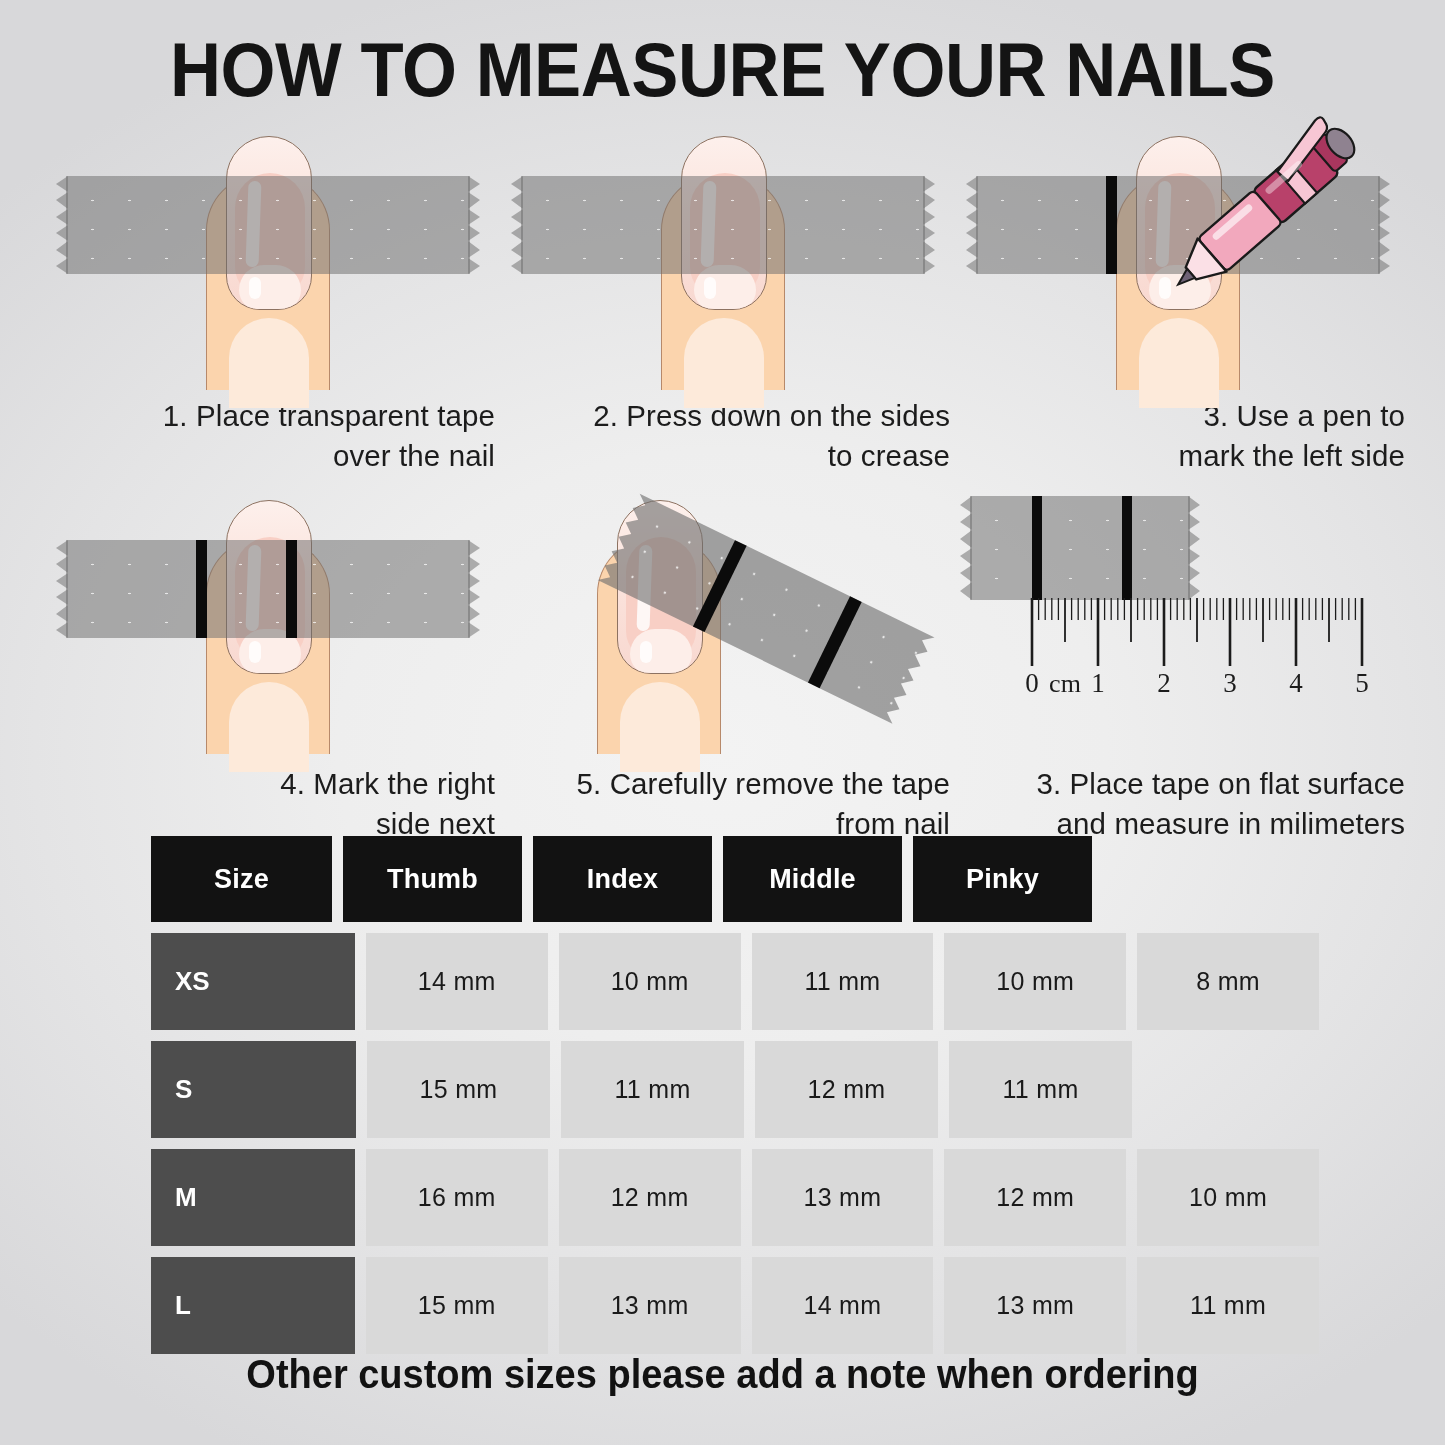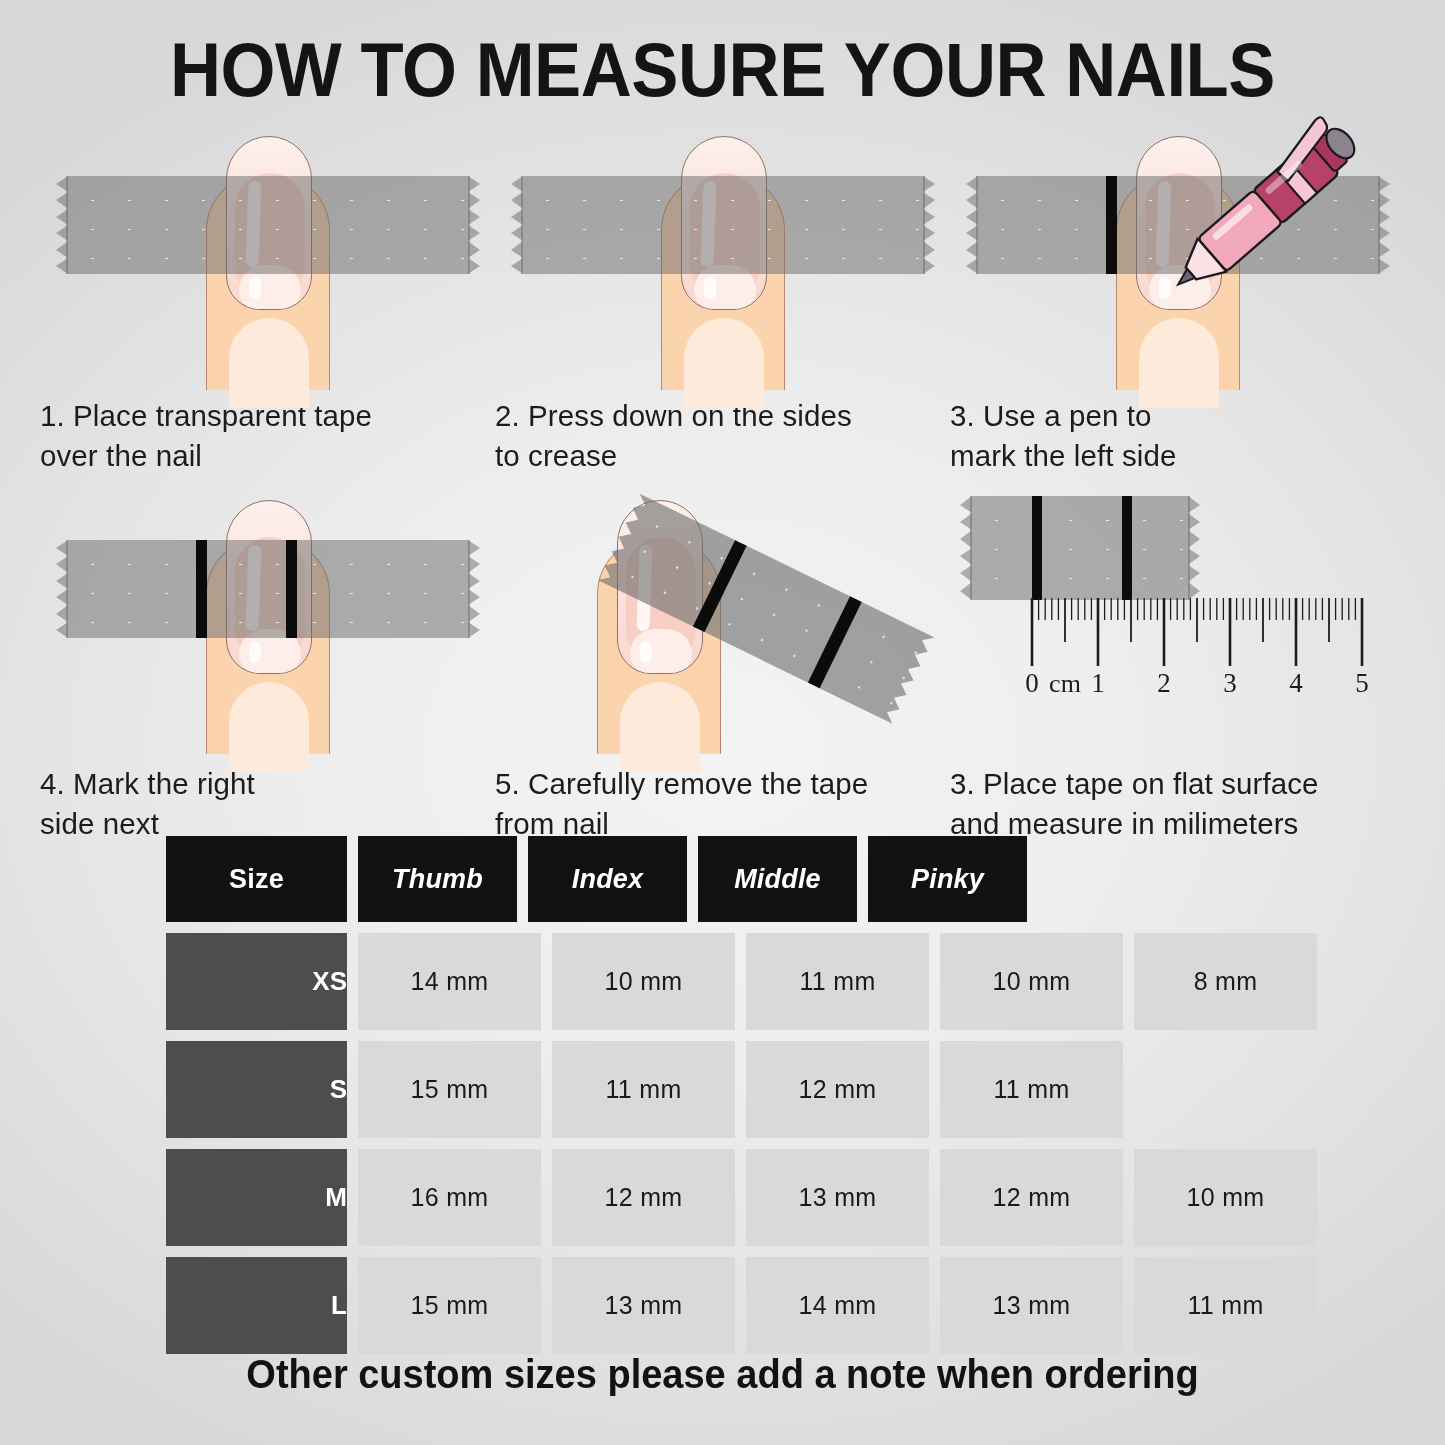--- a/index.html
+++ b/index.html
@@ -27,21 +27,21 @@
   }
 
   
   .steps{
     position:absolute;top:112px;left:40px;width:1365px;
   }
   .row{display:flex;}
   .cell{width:455px;box-sizing:border-box;}
   .art{height:278px;position:relative;}
   .cap{
-    text-align:left;
+    text-align:right;
     font-size:29.5px;
     line-height:40px;
     color:#1c1c1c;
     font-weight:400;
     letter-spacing:0.1px;
     padding-top:6px;
   }
   .row2 .art{height:282px;}
 
   
@@ -144,36 +144,36 @@
   }
   .ruler-tape .dots{
     position:absolute;left:10px;top:0;width:220px;height:104px;
     background-image:radial-gradient(rgba(255,255,255,0.72) 1.1px, transparent 1.3px);
     background-size:37px 29px;background-position:8px 10px;
   }
   .ruler-svg{position:absolute;left:0;top:100px;}
 
   
   .table{
-    position:absolute;left:166px;top:836px;
+    position:absolute;left:151px;top:836px;
     width:1168px;
   }
   .trow{display:flex;gap:11px;margin-bottom:11px;}
   .th{
     background:#121212;color:#fff;
     font-weight:700;font-size:27px;
     height:86px;line-height:86px;text-align:center;
     letter-spacing:0.2px;
   }
   .th.sz{width:181px;}
-  .th.fg{width:159px;font-style:italic;}
+  .th.fg{width:179px;}
   .sizecell{
     width:181px;height:97px;line-height:97px;
     background:#4d4d4d;color:#fff;
-    font-weight:700;font-size:26px;text-align:right;
+    font-weight:700;font-size:26px;text-align:left;padding-left:24px;
   }
   .datacell{
     width:183px;height:97px;line-height:97px;
     background:#d9d9d9;color:#1a1a1a;
     font-weight:400;font-size:25px;text-align:center;
     letter-spacing:0.3px;
   }
 
   
   .footer{

